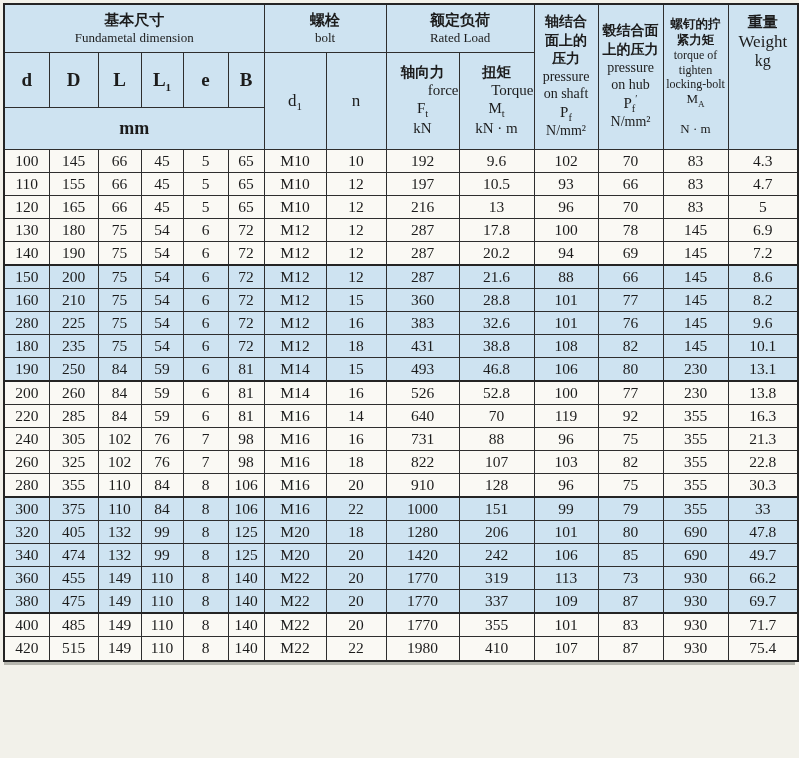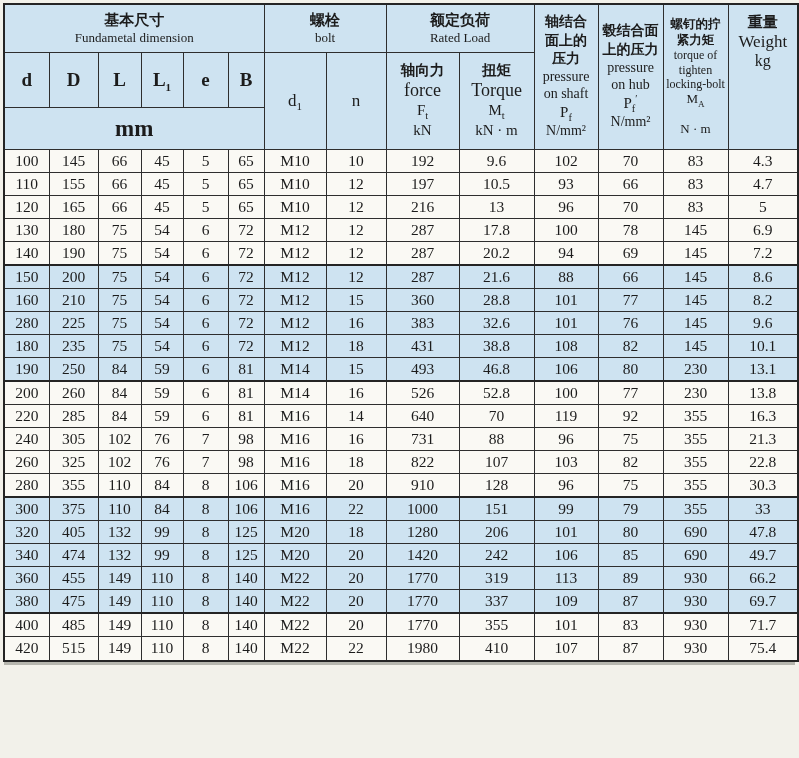--- a/index.html
+++ b/index.html
@@ -27,25 +27,25 @@
   }
   table{border:2px solid #242424;}
   thead th{background:#cee3f1;font-weight:normal;}
   thead tr.r1{height:48px;}
   thead tr.r2{height:55px;}
   thead tr.r3{height:42px;}
   .zh{font-weight:bold;font-size:15px;line-height:1.25;}
   .en{font-size:13px;line-height:1.2;}
   .h-letter{font-size:19px;font-weight:600;}
   .h-letter sub{font-size:11px;}
-  .h-mm{font-size:23px;font-weight:600;}
+  .h-mm{font-size:18px;font-weight:600;}
   .h-sym{font-size:17px;}
   .h-sym sub{font-size:11px;}
   .h-sub .zh{font-size:14.5px;}
-  .h-sub .en{font-size:18px;}
+  .h-sub .en{font-size:15px;text-align:right;}
   .h-sub .sym{font-size:15px;line-height:1.3;}
   .h-sub .unit{font-size:15px;line-height:1.3;}
   .h-press .zh{font-size:14px;line-height:1.3;padding:0 4px;}
   .h-press .en{font-size:14px;line-height:1.25;}
   .h-press .sym{font-size:15px;line-height:1.3;}
   .h-press .unit{font-size:14px;line-height:1.3;}
   .h-lock .zh{font-size:12.5px;line-height:1.3;padding:0 2px;}
   .h-lock .en{font-size:12px;line-height:1.2;padding:0 1px;}
   .h-lock .sym{font-size:13px;line-height:1.3;}
   .h-lock .unit{font-size:13px;line-height:1.4;margin-top:12px;}
@@ -447,21 +447,21 @@
           <td>455</td>
           <td>149</td>
           <td>110</td>
           <td>8</td>
           <td>140</td>
           <td>M22</td>
           <td>20</td>
           <td>1770</td>
           <td>319</td>
           <td>113</td>
-          <td>89</td>
+          <td>73</td>
           <td>930</td>
           <td>66.2</td>
         </tr>
         <tr class="hl">
           <td>380</td>
           <td>475</td>
           <td>149</td>
           <td>110</td>
           <td>8</td>
           <td>140</td>

